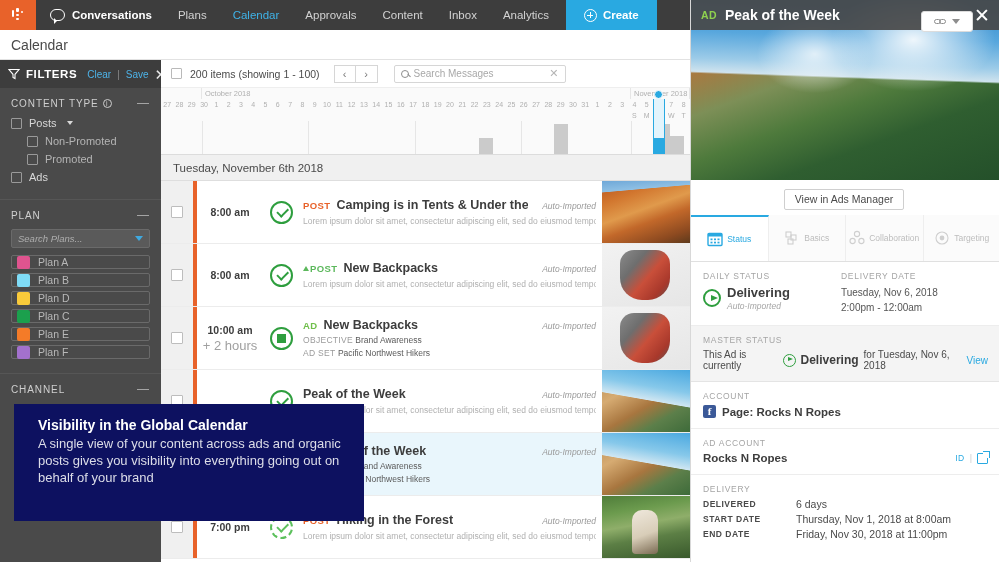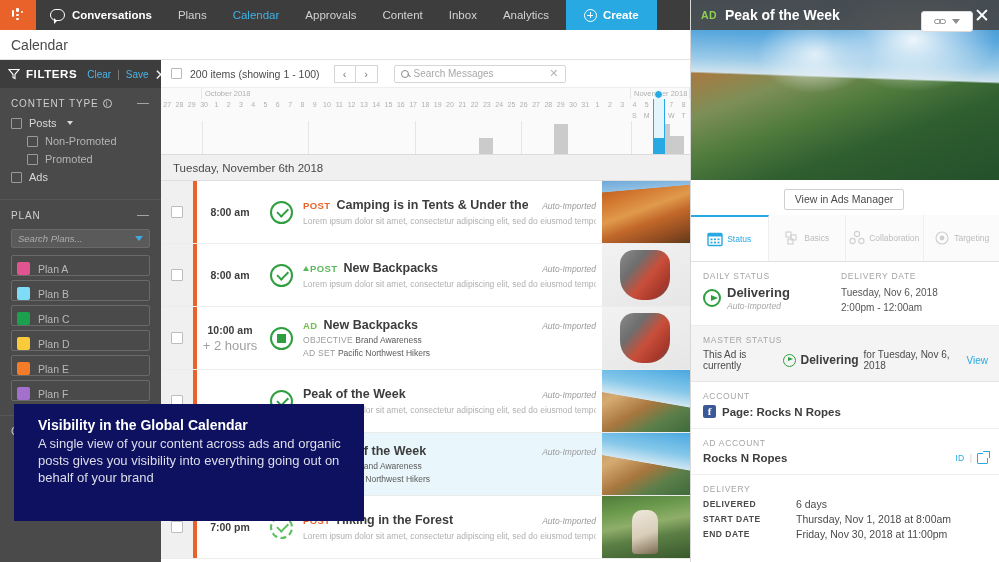--- a/index.html
+++ b/index.html
@@ -105,22 +105,22 @@
   .plan-search {
     height: 19px; background: #5a5a5a; border: 1px solid #6a6a6a; border-radius: 2px;
     display: flex; align-items: center; padding: 0 6px; margin-bottom: 7px;
   }
   .plan-search span { font-size: 9.5px; color: #adadad; font-style: italic; }
   .plan-search .tri {
     margin-left: auto; width: 0; height: 0; border-left: 4px solid transparent;
     border-right: 4px solid transparent; border-top: 5px solid #3fa9e0;
   }
   .plan-item {
-    height: 21px; border: 1px solid #6a6a6a; border-radius: 2px;
-    display: flex; align-items: flex-end; gap: 8px; padding: 0 5px; margin-bottom: 4px;
+    height: 14px; border: 1px solid #6a6a6a; border-radius: 2px;
+    display: flex; align-items: flex-start; gap: 8px; padding: 0 5px; margin-bottom: 4px;
   }
   .plan-swatch { width: 13px; height: 13px; border-radius: 2px; flex: none; }
   .plan-name { font-size: 10.5px; color: #b8b8b8; }
 
   
   .cal-toolbar {
     position: absolute; top: 60px; left: 161px; width: 529px; height: 28px;
     background: #fff; display: flex; align-items: center; padding: 0 10px; gap: 8px;
     border-bottom: 1px solid #eee;
   }
@@ -476,26 +476,26 @@
       <div id="plan-list">
           <div class="plan-item">
             <span class="plan-swatch" style="background: rgb(224, 84, 143);"></span>
             <span class="plan-name">Plan A</span>
           </div>
           <div class="plan-item">
             <span class="plan-swatch" style="background: rgb(127, 220, 247);"></span>
             <span class="plan-name">Plan B</span>
           </div>
           <div class="plan-item">
+            <span class="plan-swatch" style="background: rgb(249, 202, 58);"></span>
+            <span class="plan-name">Plan D</span>
+          </div>
+          <div class="plan-item">
             <span class="plan-swatch" style="background: rgb(27, 160, 77);"></span>
             <span class="plan-name">Plan C</span>
-          </div>
-          <div class="plan-item">
-            <span class="plan-swatch" style="background: rgb(249, 202, 58);"></span>
-            <span class="plan-name">Plan D</span>
           </div>
           <div class="plan-item">
             <span class="plan-swatch" style="background: rgb(244, 123, 40);"></span>
             <span class="plan-name">Plan E</span>
           </div>
           <div class="plan-item">
             <span class="plan-swatch" style="background: rgb(163, 113, 205);"></span>
             <span class="plan-name">Plan F</span>
           </div>
         </div>

